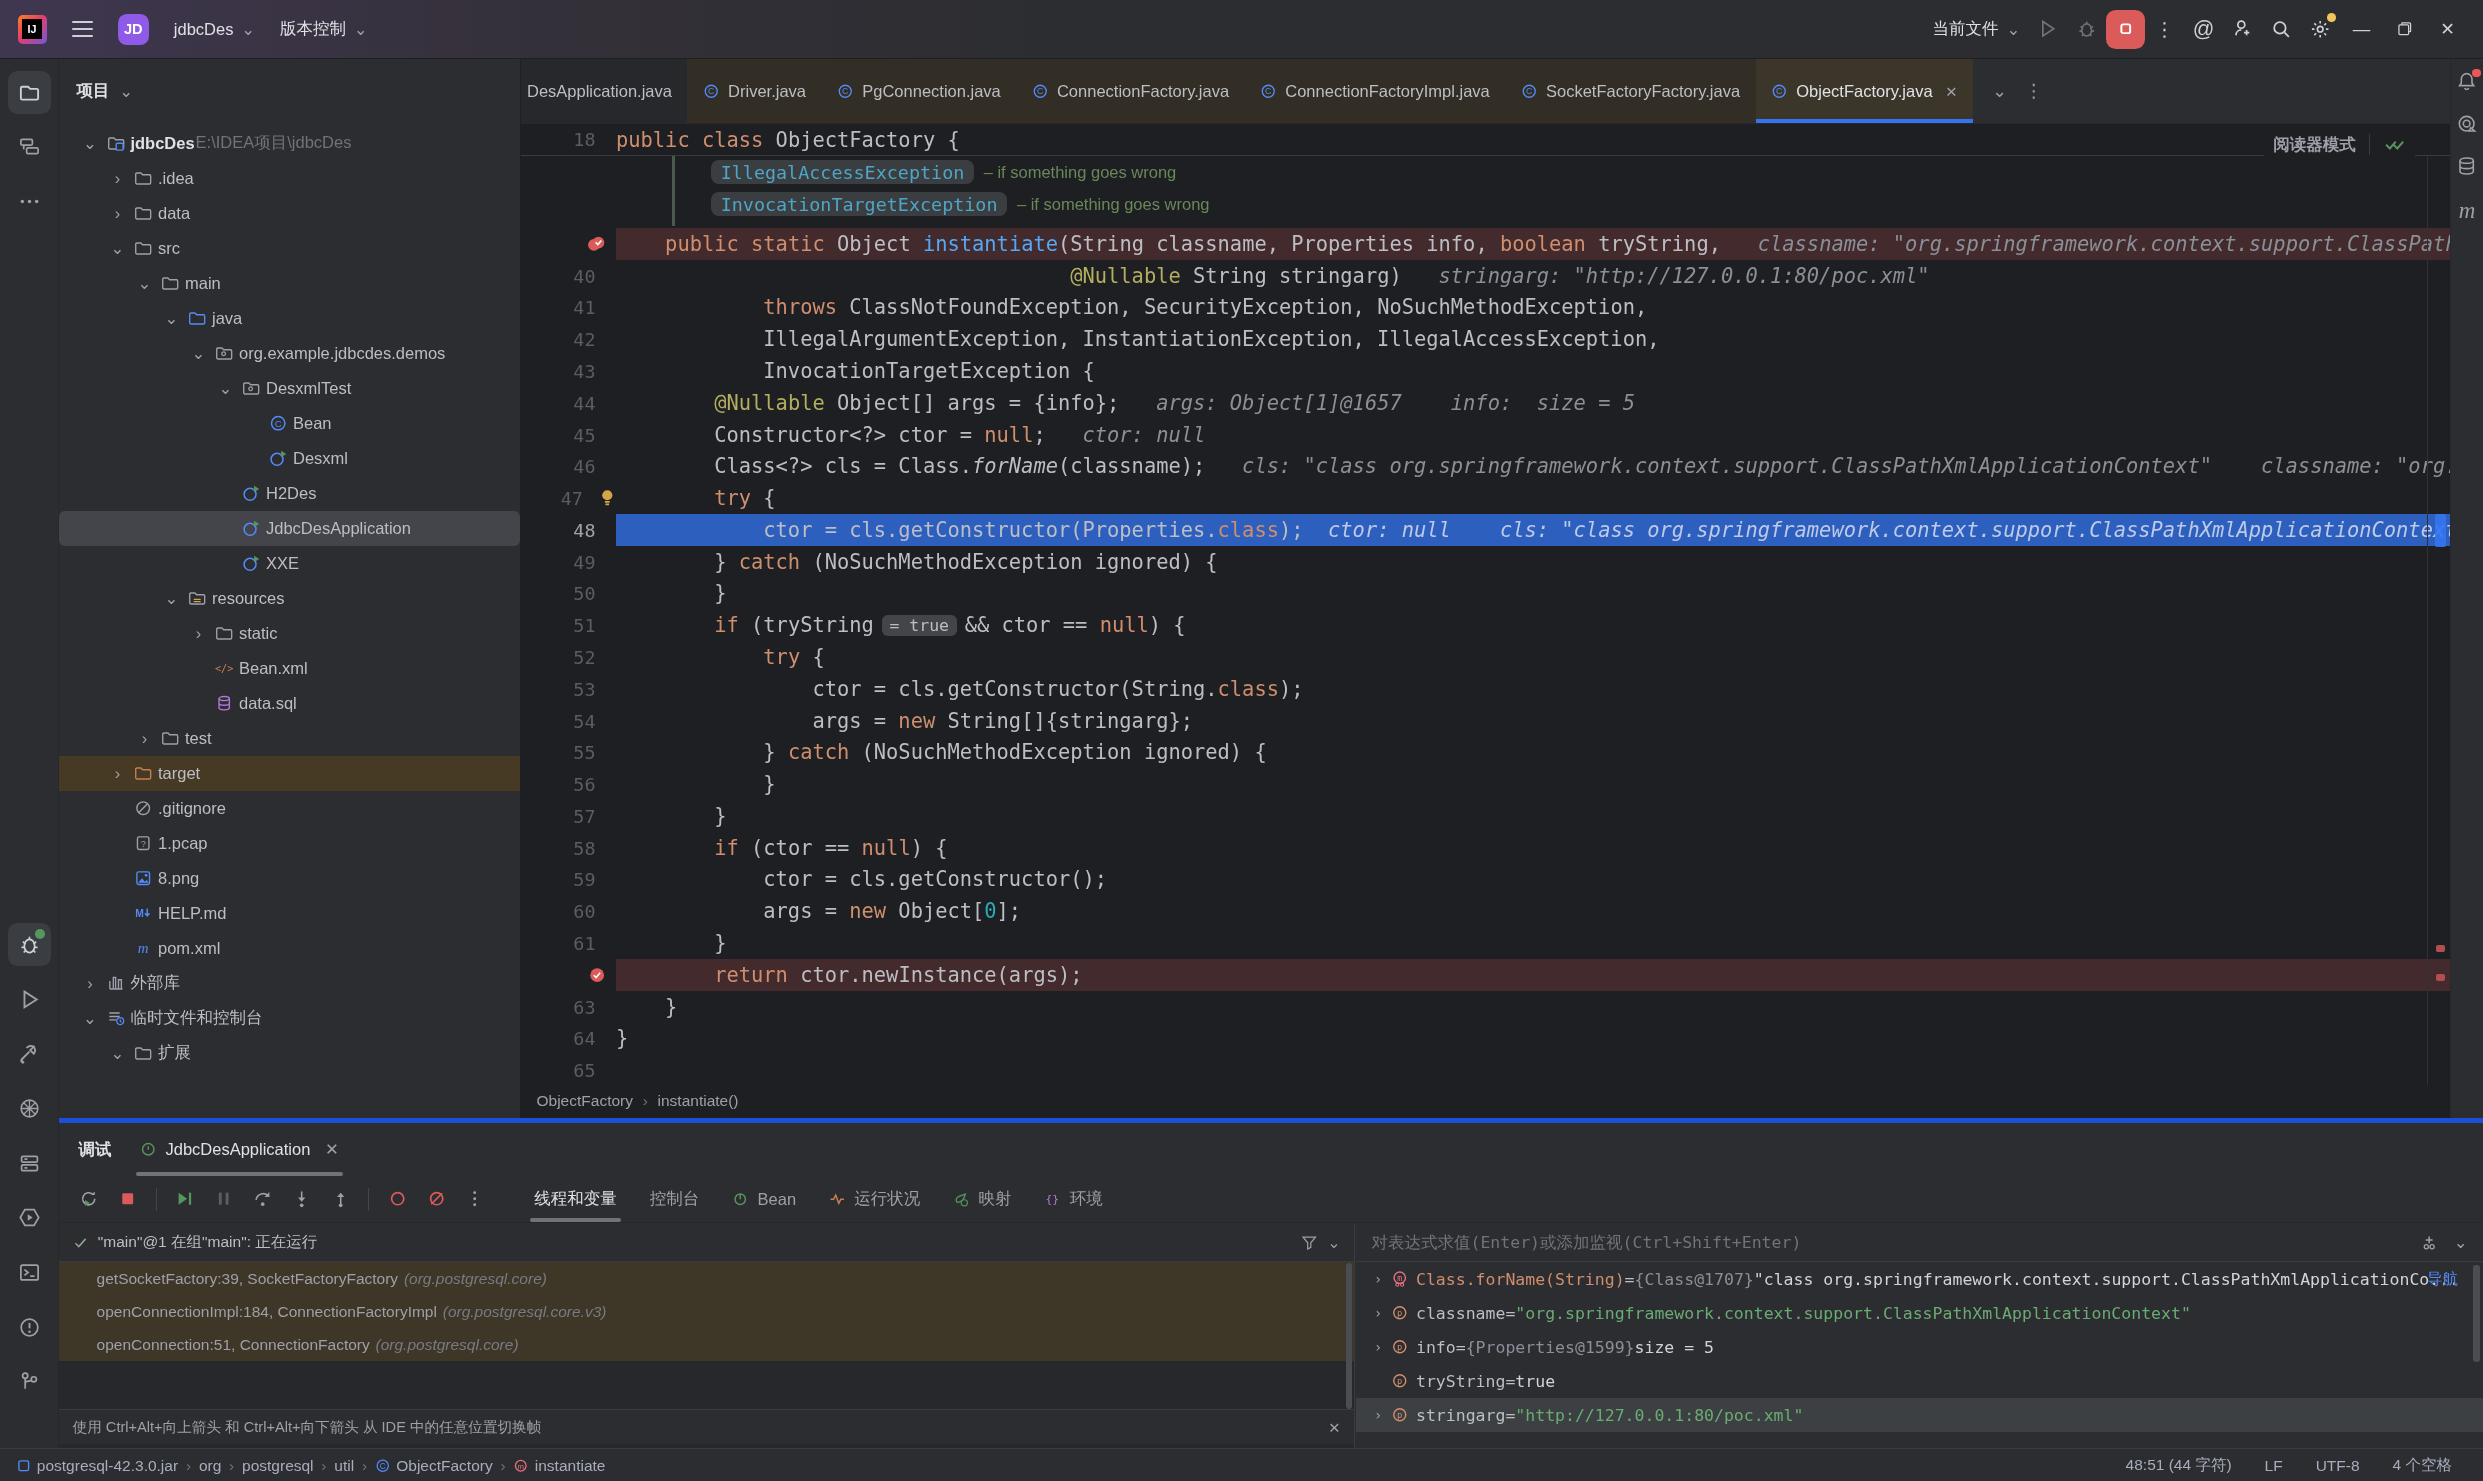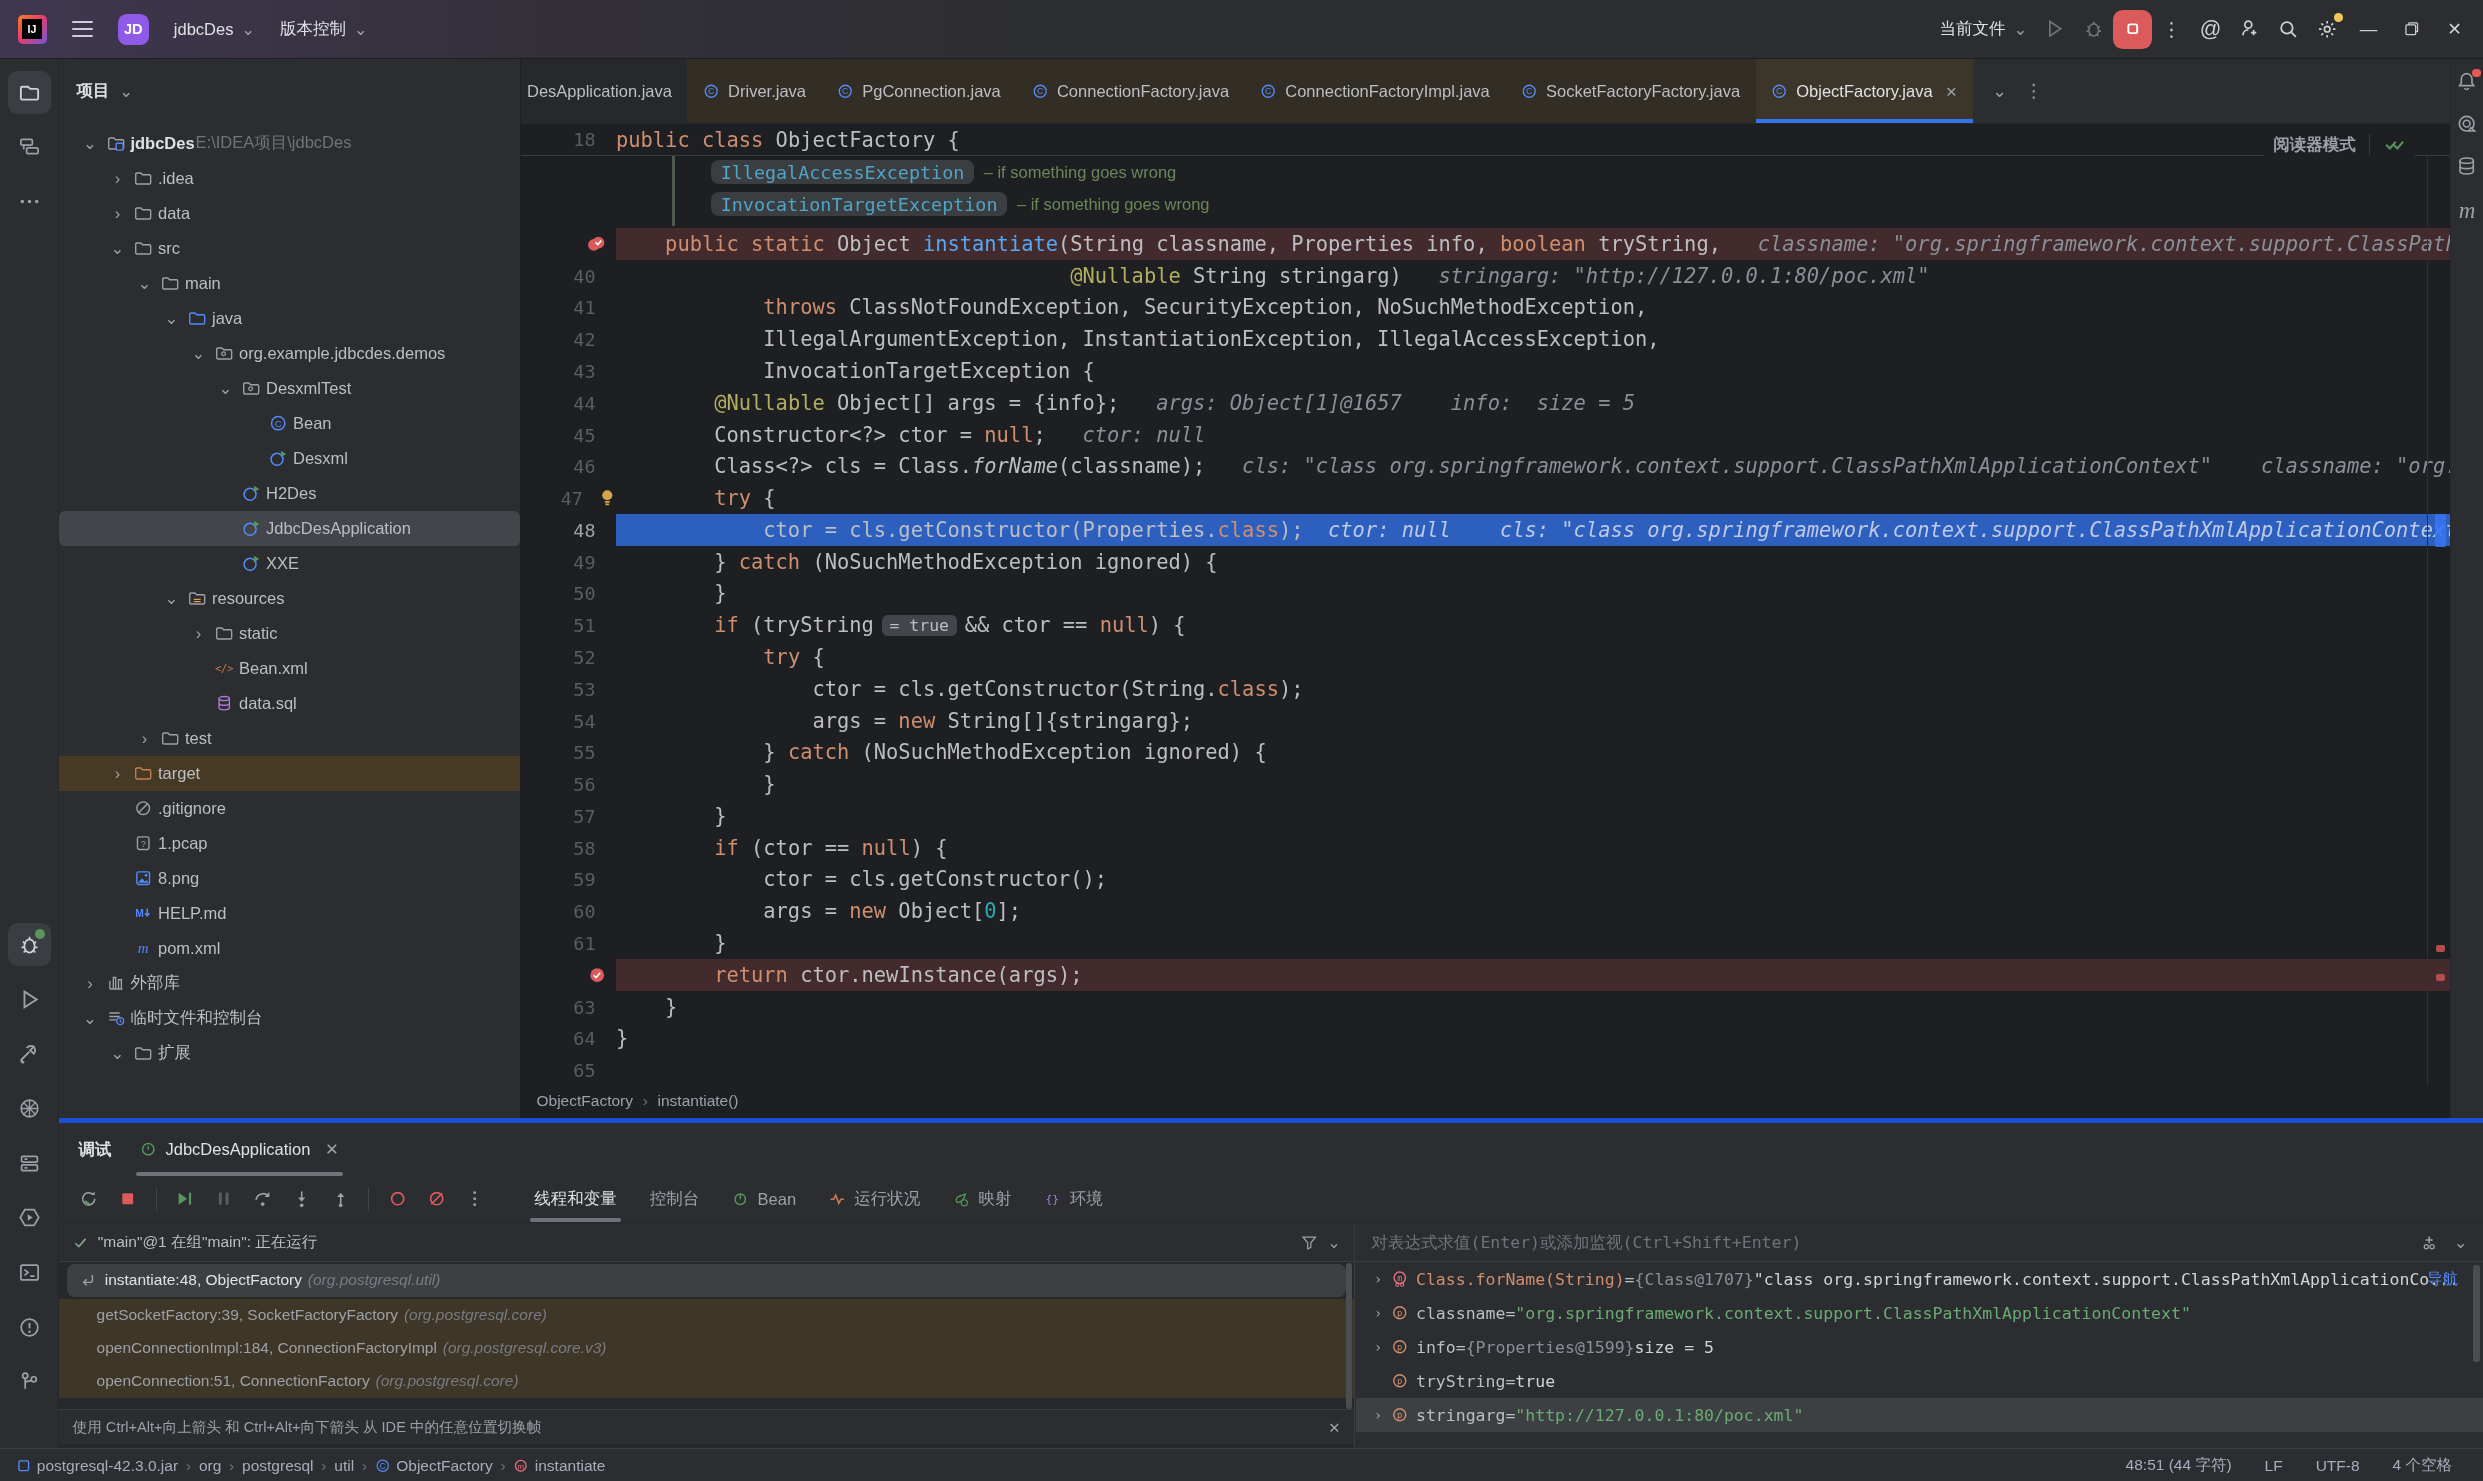--- a/index.html
+++ b/index.html
@@ -24,21 +24,21 @@
   .ide-logo { width:29px; height:29px; border-radius:4.9px;
     background:linear-gradient(135deg,#fc801d 0%,#e33f6b 45%,#7256d8 100%);
     display:flex; align-items:center; justify-content:center; }
   .ide-logo b { background:#000; color:#fff; font-size:10.7px; width:19.4px; height:19.4px;
     display:flex; align-items:center; justify-content:center; font-family:"Liberation Sans",sans-serif;}
   .hamburger div { width:21.3px; height:2.4px; background:#ced0d6; margin:4.4px 0; border-radius:1.9px;}
   .avatar { width:31px; height:31px; border-radius:8.7px; background:#8f5ae8; color:#fff;
     font-weight:bold; font-size:14.6px; display:flex; align-items:center; justify-content:center;}
   .tb-item { display:flex; align-items:center; gap:7.8px; color:#dfe1e5; font-size:16.5px; }
   .tb-item .chev { color:#9da0a8; }
-  .tb-right { margin-left:auto; display:flex; align-items:center; gap:0; padding-right:7px; color:#ced0d6;}
+  .tb-right { margin-left:auto; display:flex; align-items:center; gap:0; padding-right:14px; color:#ced0d6;}
   .tb-btn { width:39px; height:39px; border-radius:9.7px; display:flex; align-items:center; justify-content:center; color:#ced0d6;}
   .tb-btn.dim { color:#6f737a; }
   .tb-btn.stop { background:#db5a5a; color:#fff; }
   .gear-wrap { position:relative; }
   .gear-dot { position:absolute; top:3.9px; right:3.9px; width:8.7px; height:8.7px; border-radius:50%; background:#f2c55c; }
   .win-btn { width:43px; height:43px; display:flex; align-items:center; justify-content:center; color:#ced0d6; font-size:17.5px;}
 
   
   #leftstrip { left:0; top:59px; width:59px; height:1389px; background:#2b2d30; border-right:1px solid #26282b;
     display:flex; flex-direction:column; align-items:center; }
@@ -1032,30 +1032,20 @@
             <path d="M2.5 8.5l3.5 3.5 7-8" fill="none" stroke="#8aa58f" stroke-width="1.6"></path>
           </svg>
         <span>"main"@1 在组"main": 正在运行</span>
         <span class="spacer"></span>
         <svg width="16.5" height="16.5" viewBox="0 0 16 16">
             <path d="M2 3h12l-4.5 5.5V13l-3 1.5V8.5z" fill="none" stroke="#9da0a8" stroke-width="1.2"></path>
           </svg>
         <span style="color:#9da0a8">⌄</span>
       </div>
       <div class="frame-list" id="framelist">
-          <div class="frame-row selected">
-            <span class="icon" style="margin-right: 7.8px;">
-              <svg width="16.5" height="16.5" viewBox="0 0 16 16">
-                <path d="M12 3v5a2 2 0 01-2 2H4" fill="none" stroke="#9da0a8" stroke-width="1.3"></path>
-                <path d="M6.5 7L3.5 10l3 3" fill="none" stroke="#9da0a8" stroke-width="1.3"></path>
-              </svg>
-            </span>
-            <span>instantiate:48, ObjectFactory </span>
-            <span class="pkg">(org.postgresql.util)</span>
-          </div>
           <div class="frame-row frame-olive">
             <span style="width: 24px; flex: 0 0 auto;"></span>
             <span>getSocketFactory:39, SocketFactoryFactory </span>
             <span class="pkg">(org.postgresql.core)</span>
           </div>
           <div class="frame-row frame-olive">
             <span style="width: 24px; flex: 0 0 auto;"></span>
             <span>openConnectionImpl:184, ConnectionFactoryImpl </span>
             <span class="pkg">(org.postgresql.core.v3)</span>
           </div>

